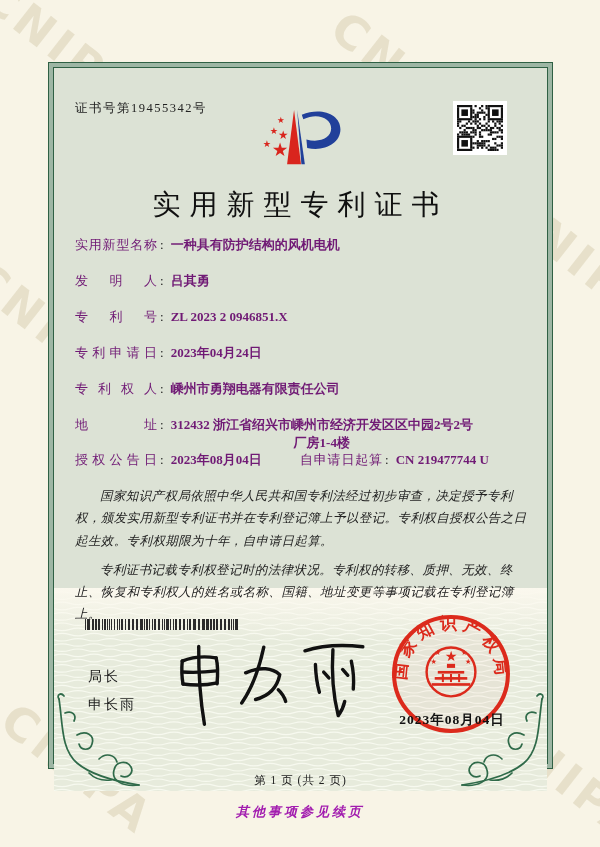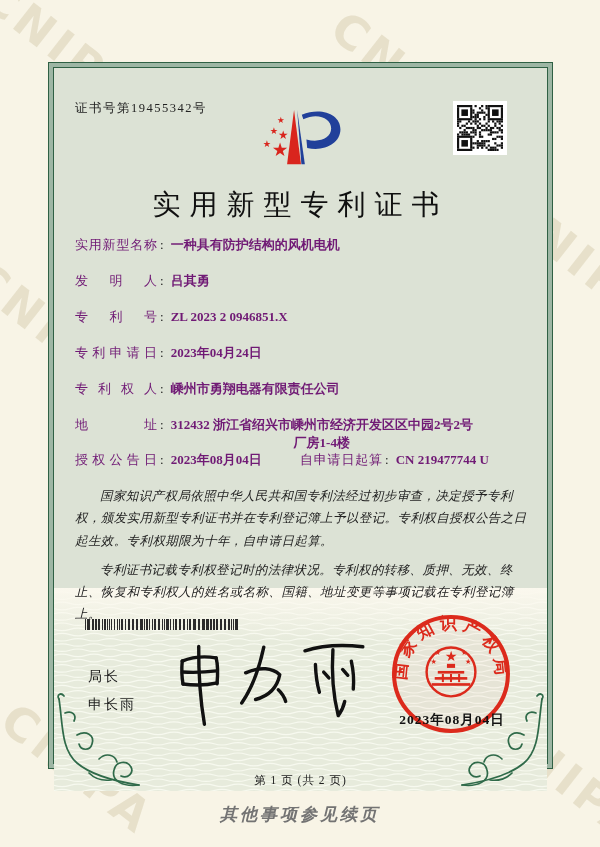--- a/index.html
+++ b/index.html
@@ -69,21 +69,21 @@
     font-size:14px;letter-spacing:2px;color:#1c1c1c;line-height:28px;}
   .signature{position:absolute;left:112px;top:566px;width:208px;height:96px;z-index:4;transform:rotate(-2deg);}
   .seal{position:absolute;left:336px;top:545px;width:122px;height:122px;z-index:4;}
   .seal-date{
     position:absolute;left:318px;top:643px;width:160px;text-align:center;z-index:5;
     font-size:13.5px;font-weight:700;letter-spacing:1px;color:#111;
   }
   .pageno{position:absolute;left:0;top:705px;width:100%;text-align:center;font-size:11.5px;letter-spacing:1px;color:#222;z-index:4;}
   .contnote{
     position:absolute;left:0;top:803px;width:600px;text-align:center;z-index:2;
-    font-size:17px;font-weight:600;font-style:italic;letter-spacing:3px;color:#737373;
+    font-size:13px;font-weight:600;font-style:italic;letter-spacing:3px;color:#a21caf;
   }
 </style>
 </head>
 <body>
 
 <span class="wm" style="left:-30px;top:18px">CNIPA</span>
 <span class="wm" style="left:318px;top:50px">CNIPA</span>
 <span class="wm" style="left:490px;top:233px">CNIPA</span>
 <span class="wm" style="left:-42px;top:300px">CNIPA</span>
 <span class="wm" style="left:150px;top:492px">CNIPA</span>

